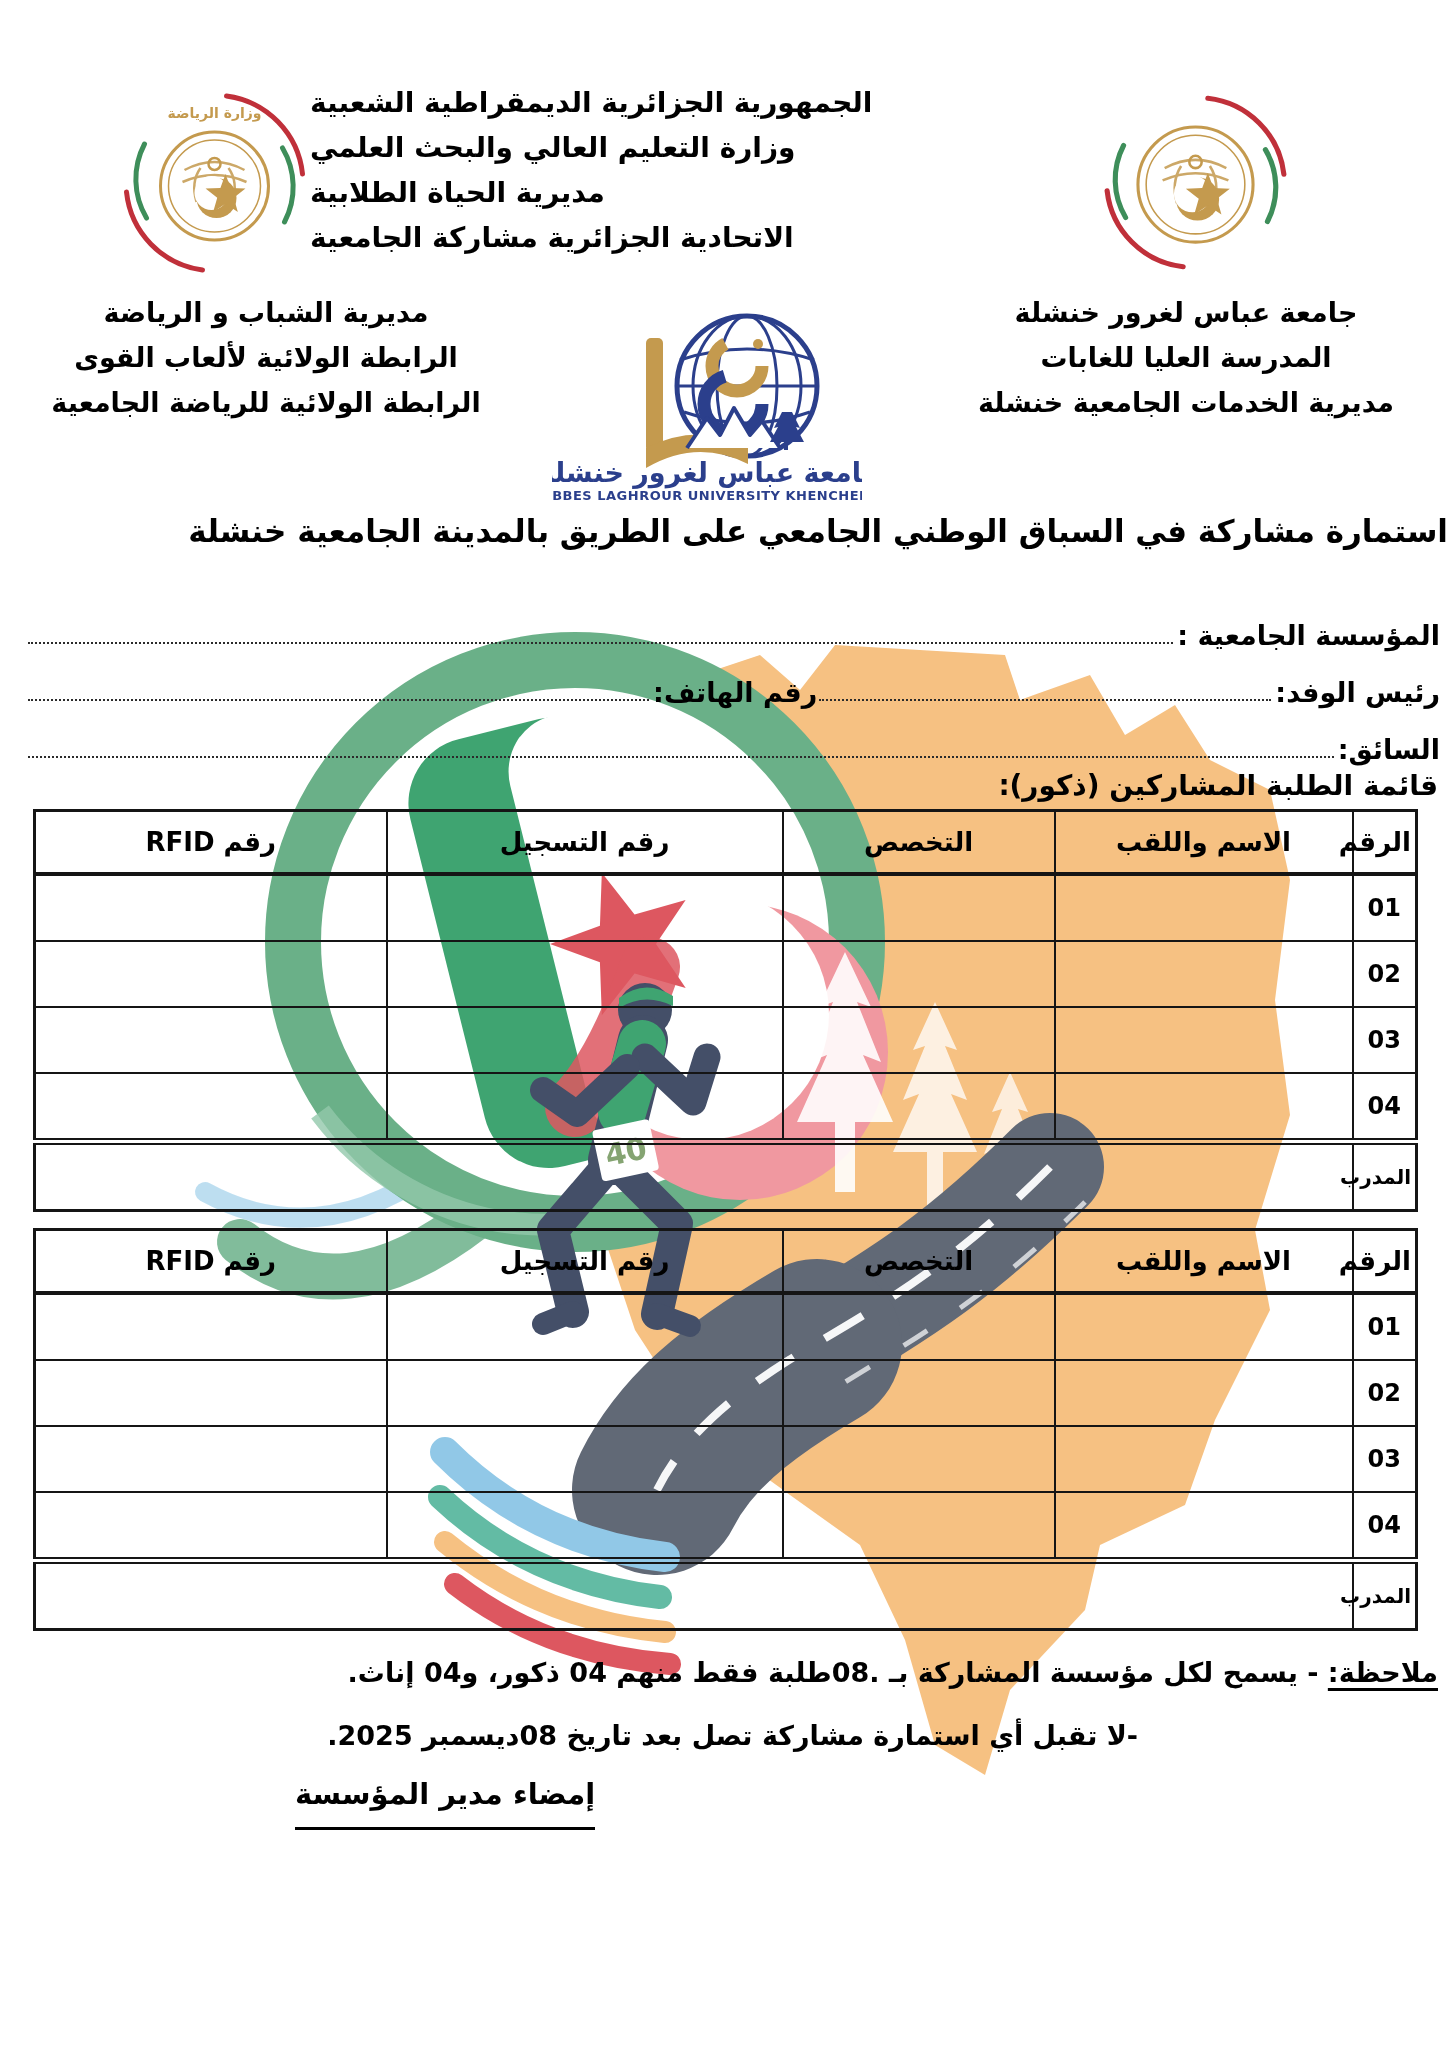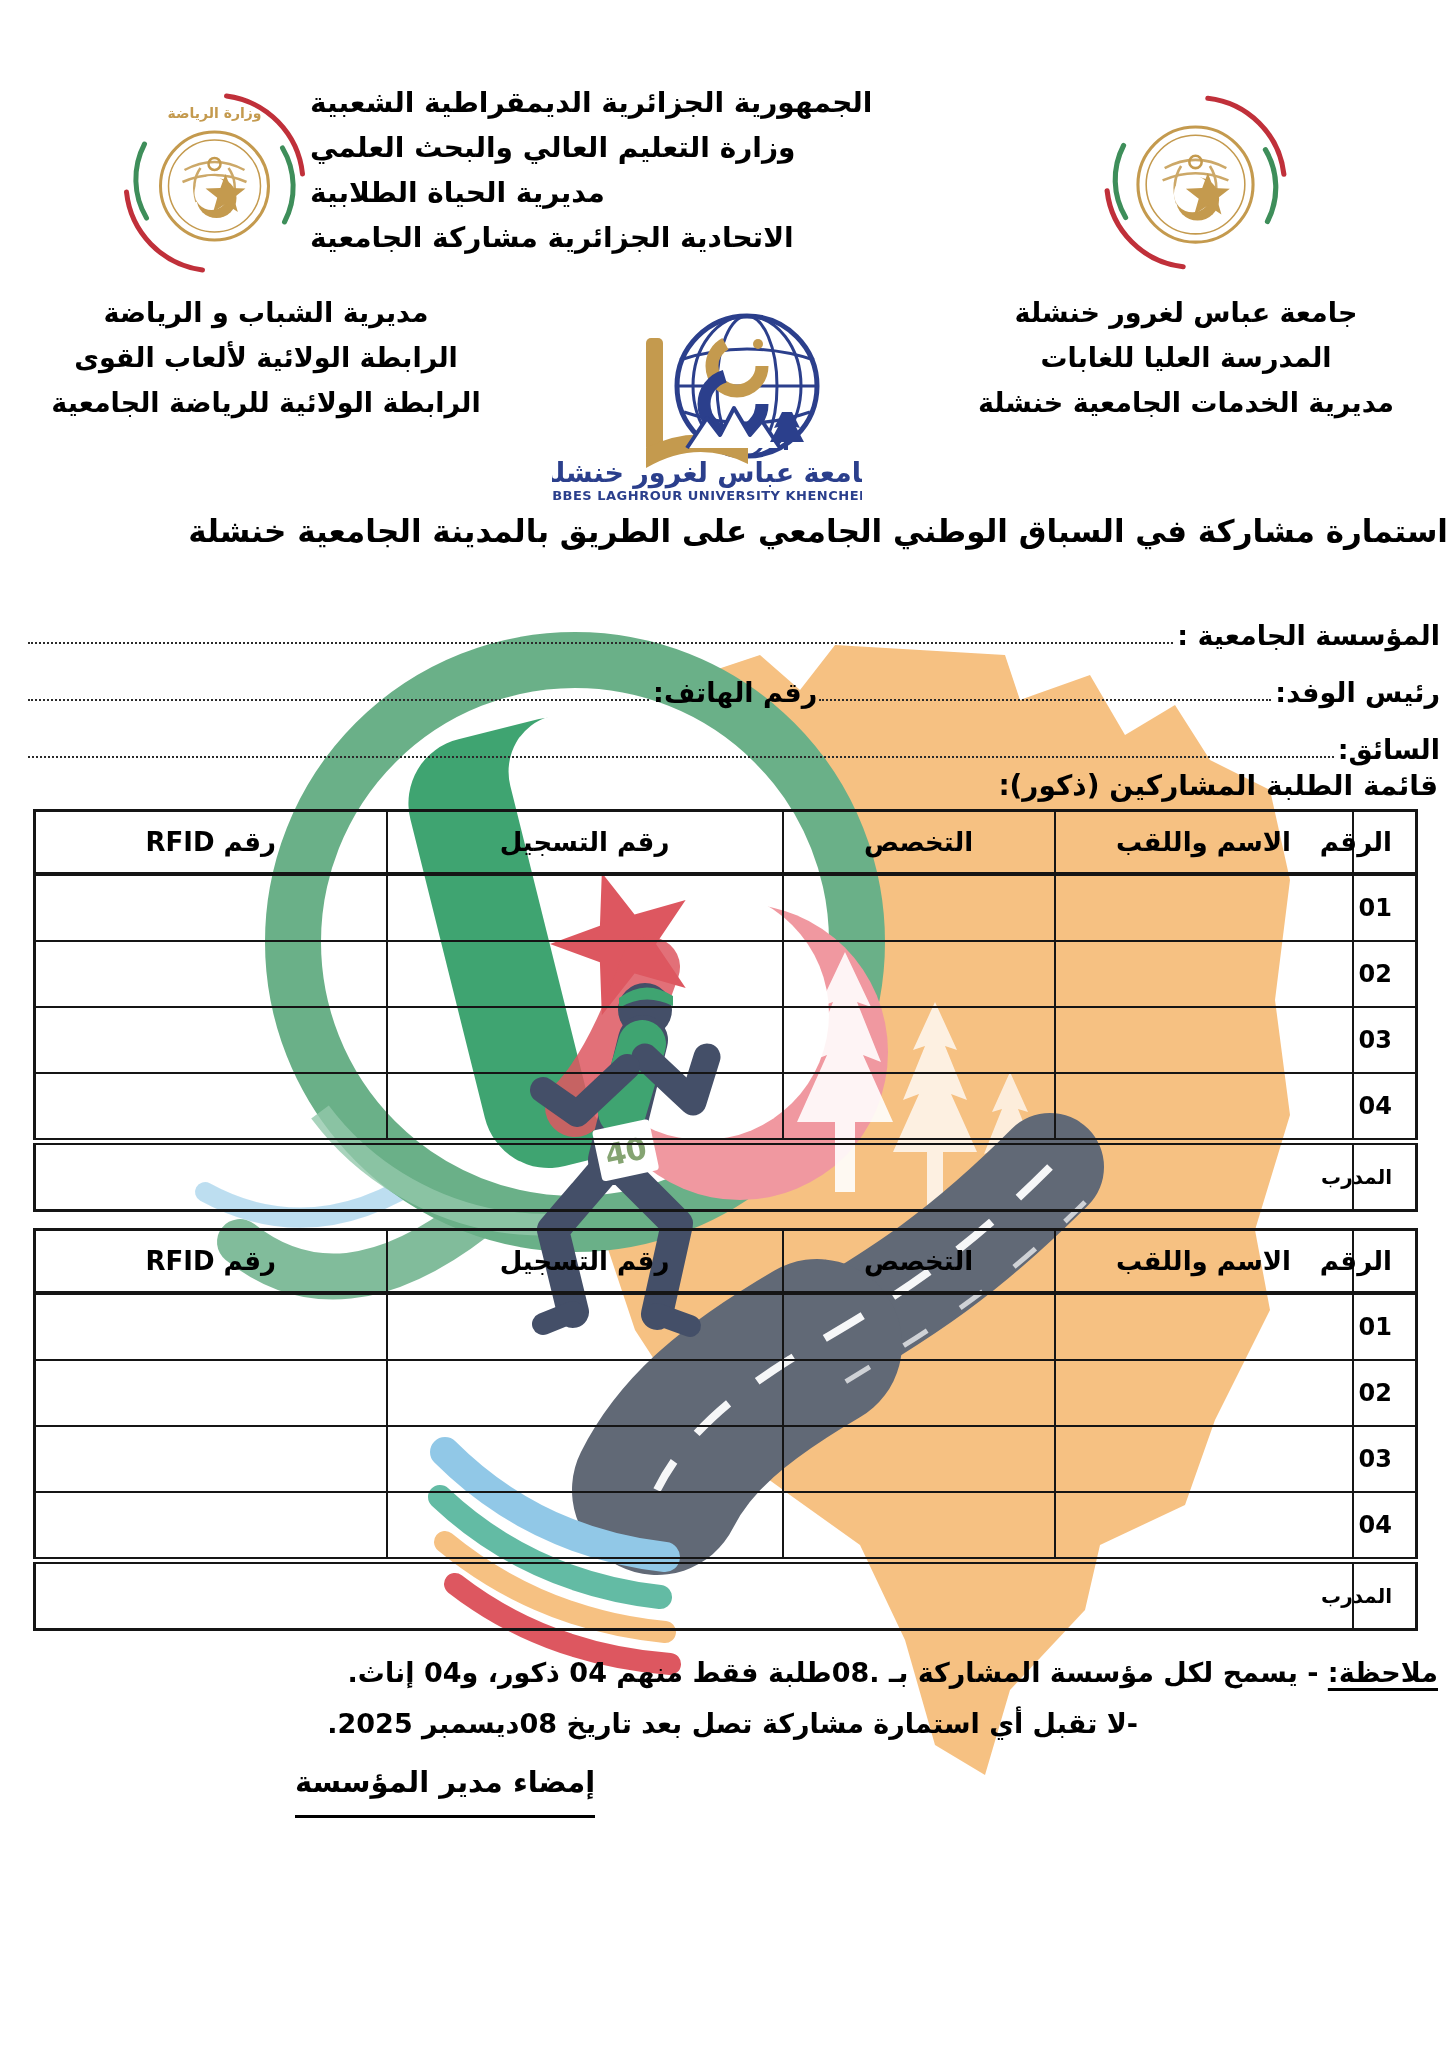--- a/index.html
+++ b/index.html
@@ -40,33 +40,33 @@
   .dots.fixed{flex:0 0 452px;}
 
   
   .section-label{padding:2px 10px 0 16px; height:40px; font-size:28px; font-weight:bold;}
   .section-label.second{margin-top:44px; height:42px;}
 
   
   table.roster{border-collapse:collapse; table-layout:fixed; width:1382px;
     margin:0 33px; background:transparent;}
   table.roster.second{margin-top:16px;}
-  table.roster th, table.roster td{border:2px solid #151515; padding:0 23px; text-align:center;}
+  table.roster th, table.roster td{border:2px solid #151515; padding:0 4px; text-align:center;}
   table.roster{border:3px solid #151515;}
   tr.h th{height:60px; font-size:26px; font-weight:bold; border-bottom:4px solid #151515;}
   tr.r td{height:64px; font-size:24px; font-weight:bold;}
   tr.coach td{height:64px; border-top:7px double #151515;}
   td.coach-label{font-size:20px; font-weight:bold; white-space:nowrap;}
   col.c-num{width:64px;} col.c-name{width:298px;} col.c-spec{width:272px;}
   col.c-reg{width:396px;} col.c-rfid{width:352px;}
 
   
   .notes{margin-top:26px; padding:0 10px 0 0; font-size:27px; font-weight:bold;}
   .note-label{text-decoration:underline; text-decoration-thickness:3px; text-underline-offset:6px;}
-  .note-line2{margin-top:20px; padding-left:0; margin-right:300px;}
+  .note-line2{margin-top:32px; padding-left:0; margin-right:300px;}
   .signature{margin:26px 0 0 295px; display:inline-block; font-size:29px; font-weight:bold;
     border-bottom:3.5px solid #000; padding-bottom:16px;}
 </style>
 </head>
 <body>
 
 <div class="page">
 
   <svg class="watermark" viewBox="0 0 1160 1260" aria-hidden="true">
     <g opacity="0.95">

